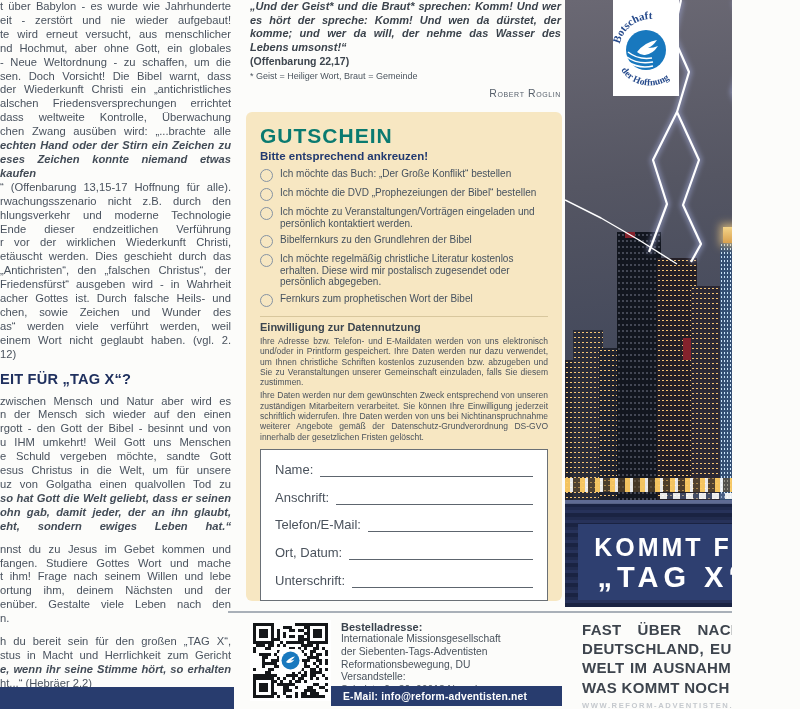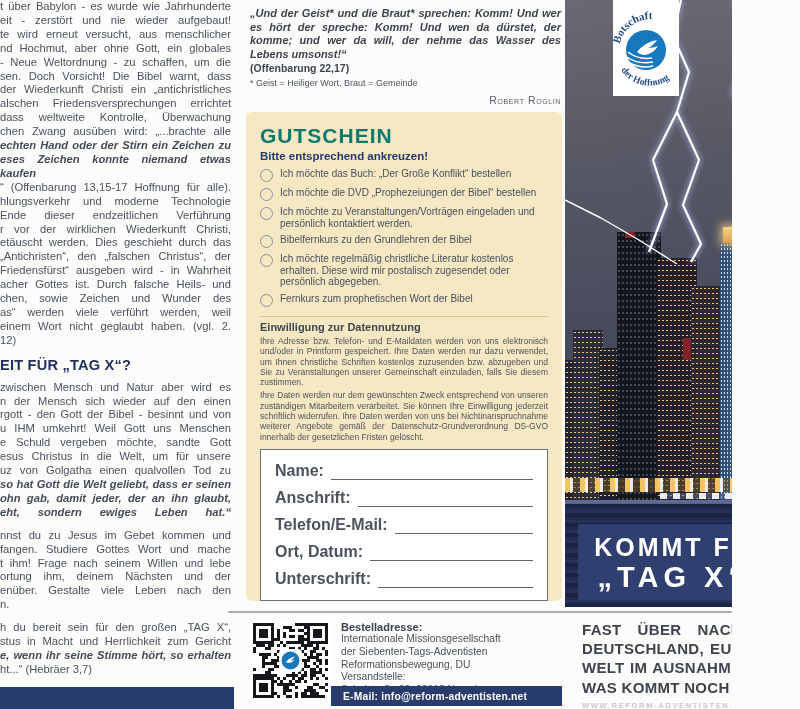--- a/index.html
+++ b/index.html
@@ -11,39 +11,39 @@
   .col-left { position:absolute; left:0; top:10; width:231px; color:#49525e; }
   .lline { font-size:11.2px; line-height:13.9px; text-align:justify; text-align-last:justify; white-space:normal; }
   .lline.ital { font-style:italic; font-weight:bold; color:#434c57; }
   .lline.short { text-align-last:left; }
   .lhead { font-size:14.6px; font-weight:bold; color:#20315f; letter-spacing:.2px; margin:9px 0 8px 0; }
   .lp { margin:0; }
   .lp + .lp.gap { margin-top:9px; }
   .left-band { position:absolute; left:0; top:687px; width:234px; height:22px; background:#283c6e; }
 
   
-  .quote-wrap { position:absolute; left:250px; top:7px; width:311px; color:#3b434c; }
+  .quote-wrap { position:absolute; left:250px; top:0; width:311px; color:#3b434c; }
   .quote { font-size:11px; line-height:13.6px; font-weight:bold; font-style:italic; text-align:justify; }
   .quote-ref { font-size:10.5px; font-weight:bold; margin-top:1px; color:#3d454e; }
   .footnote { font-size:9px; color:#4b545e; margin-top:4px; }
   .author { font-size:10.5px; color:#565f6a; font-variant:small-caps; letter-spacing:.6px; text-align:right; margin-top:6px; }
 
   .gbox { position:absolute; left:246px; top:112px; width:316px; height:489px; background:#f7e7c2; border-radius:6px;
           padding:12px 14px 6px 14px; display:flex; flex-direction:column; overflow:hidden; }
   .gtitle { font-size:21px; font-weight:bold; color:#0a7a70; letter-spacing:1px; }
   .gsub { font-size:11.5px; font-weight:bold; color:#223a70; margin-top:2px; margin-bottom:6px; }
   .opt { display:flex; gap:7px; margin-bottom:5px; align-items:flex-start; }
   .circle { width:13px; height:13px; border:1.6px solid #8593a3; border-radius:50%; flex:0 0 auto; margin-top:1px; background:transparent; }
   .olabel { font-size:10px; line-height:11.6px; color:#46525f; }
   .ptitle { font-size:11px; font-weight:bold; color:#3c4650; margin-top:4px; border-top:1px solid #d8c79d; padding-top:4px; }
   .ptext { font-size:8.5px; line-height:10.3px; color:#4a525c; text-align:justify; margin-top:3px; }
   .formbox { margin-top:7px; border:1.3px solid #6a7076; background:#fff; height:152px; padding:12px 14px;
              display:flex; flex-direction:column; justify-content:space-between; flex:0 0 auto; }
   .frow { display:flex; align-items:flex-end; }
-  .flabel { font-size:16px; color:#4a525c; white-space:nowrap;font-weight:bold; }
+  .flabel { font-size:13px; color:#4a525c; white-space:nowrap; }
   .fline { flex:1; margin-left:7px; border-bottom:1.7px solid #5d656e; height:13px; }
   .smallprint { margin-top:5px; }
   .sp1 { font-size:6.6px; color:#5a6166; text-align:center; }
 
   .rule { position:absolute; left:228px; top:611px; width:572px; height:2px; background:#9aa2ab; opacity:.85; }
 
   .qr { position:absolute; left:250px; top:620px; width:81px; height:81px; background:#fff; padding:3px; }
   .qr .grid { position:relative; width:75px; height:75px; }
   .qr i { position:absolute; width:3px; height:3px; background:#15171a; }
   .qr .qlogo { position:absolute; left:29px; top:29px; width:23px; height:23px; background:#fff; border-radius:4px;
@@ -103,20 +103,21 @@
         <div class="lline">sen. Doch Vorsicht! Die Bibel warnt, dass</div>
         <div class="lline">der Wiederkunft Christi ein „antichristliches</div>
         <div class="lline">alschen Friedensversprechungen errichtet</div>
         <div class="lline">dass weltweite Kontrolle, Überwachung</div>
         <div class="lline">chen Zwang ausüben wird: „...brachte alle</div>
         <div class="lline ital">echten Hand oder der Stirn ein Zeichen zu</div>
         <div class="lline ital">eses Zeichen konnte niemand etwas kaufen</div>
         <div class="lline">“ (Offenbarung 13,15-17 Hoffnung für alle).</div>
       </div>
     <div class="lp">
+        <div class="lline">rwachungsszenario nicht z.B. durch den</div>
         <div class="lline">hlungsverkehr und moderne Technologie</div>
         <div class="lline">Ende dieser endzeitlichen Verführung</div>
         <div class="lline">r vor der wirklichen Wiederkunft Christi,</div>
         <div class="lline">etäuscht werden. Dies geschieht durch das</div>
         <div class="lline">„Antichristen“, den „falschen Christus“, der</div>
         <div class="lline">Friedensfürst“ ausgeben wird - in Wahrheit</div>
         <div class="lline">acher Gottes ist. Durch falsche Heils- und</div>
         <div class="lline">chen, sowie Zeichen und Wunder des</div>
         <div class="lline">as“ werden viele verführt werden, weil</div>
         <div class="lline">einem Wort nicht geglaubt haben. (vgl. 2.</div>
@@ -140,21 +141,21 @@
         <div class="lline">fangen. Studiere Gottes Wort und mache</div>
         <div class="lline">t ihm! Frage nach seinem Willen und lebe</div>
         <div class="lline">ortung ihm, deinem Nächsten und der</div>
         <div class="lline">enüber. Gestalte viele Leben nach den</div>
         <div class="lline short">n.</div>
       </div>
     <div class="lp gap" style="margin-top:9px;">
         <div class="lline">h du bereit sein für den großen „TAG X“,</div>
         <div class="lline">stus in Macht und Herrlichkeit zum Gericht</div>
         <div class="lline ital">e, wenn ihr seine Stimme hört, so erhalten</div>
-        <div class="lline short">ht...“ (Hebräer 3,7)</div>
+        <div class="lline short">ht...“ (Hebräer 2,2)</div>
       </div>
   </section>
   <div class="left-band"></div>
 
   <div class="quote-wrap">
     <div class="quote">„Und der Geist* und die Braut* sprechen: Komm! Und wer es hört der spreche: Komm! Und wen da dürstet, der komme; und wer da will, der nehme das Wasser des Lebens umsonst!“</div>
     <div class="quote-ref">(Offenbarung 22,17)</div>
     <div class="footnote">* Geist = Heiliger Wort, Braut = Gemeinde</div>
     <div class="author">Robert Roglin</div>
   </div>

